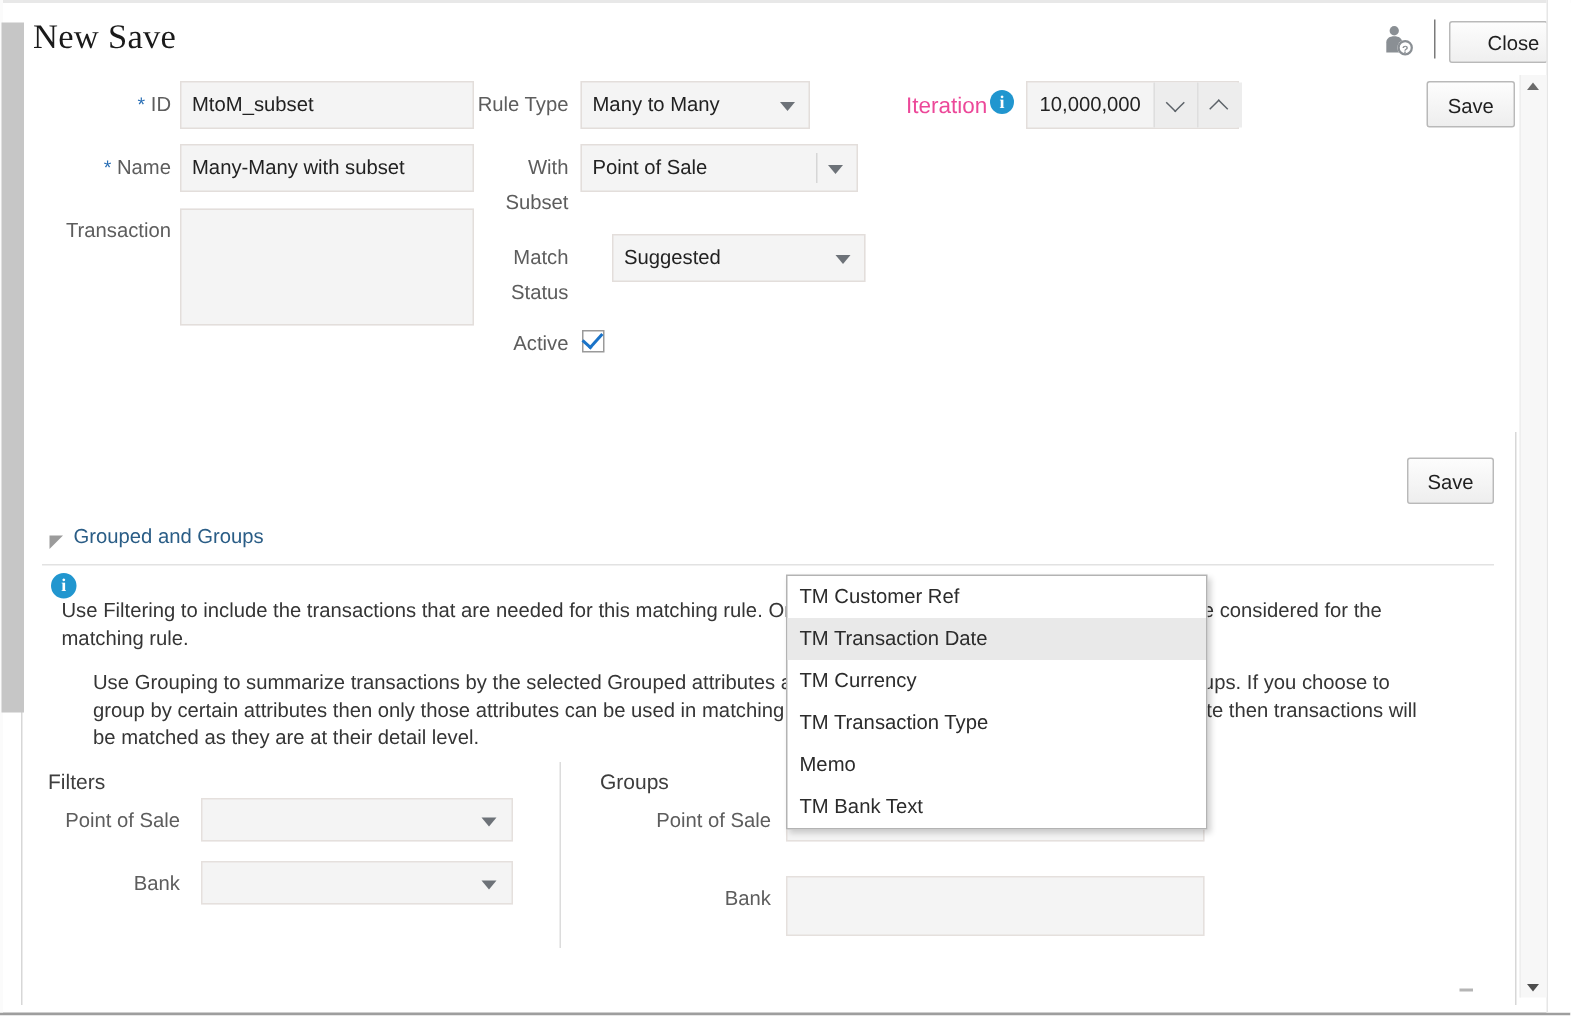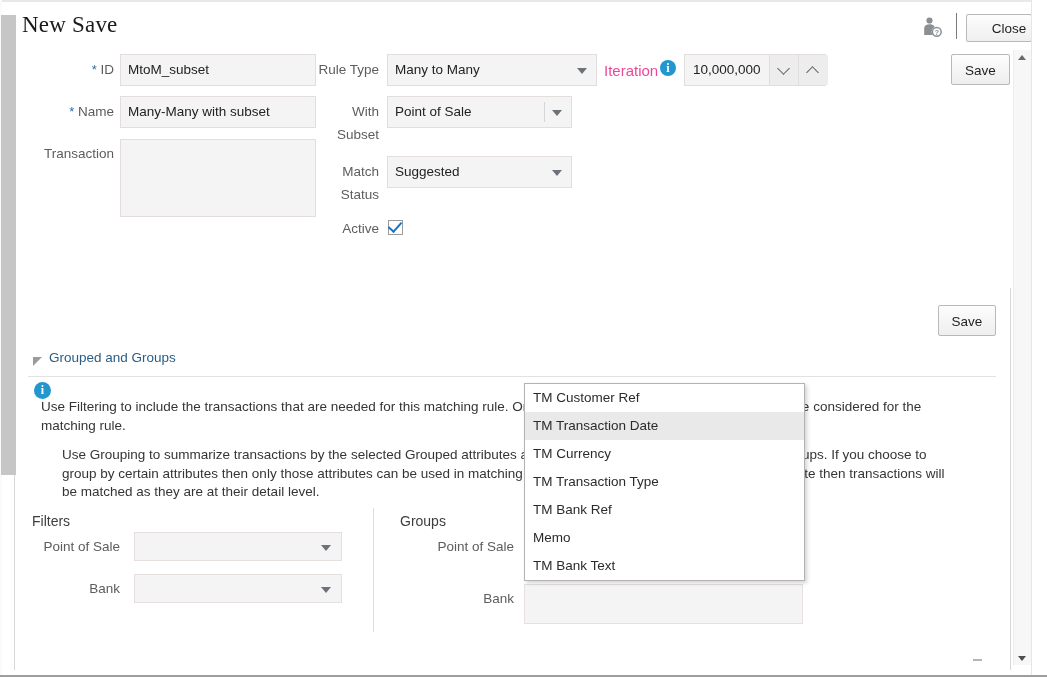--- a/index.html
+++ b/index.html
@@ -460,36 +460,36 @@
   <div class="flabel" style="left:40px; top:104px; width:74px;">
     <span class="req-star">*</span>
     <span>Name</span>
   </div>
   <div class="finput text" style="left:120px; top:96px; width:196px;">Many-Many with subset</div>
 
   <div class="flabel" style="left:20px; top:146px; width:94px;">Transaction</div>
   <div class="ftextarea" style="left:120px; top:139px; width:196px; height:78px;"></div>
 
   <div class="flabel" style="left:303px; top:62px; width:76px;">Rule Type</div>
-  <div class="fselect" style="left:387px; top:54px; width:210px;padding-left:48px;">
+  <div class="fselect" style="left:387px; top:54px; width:153px;padding-left:48px;">
     <span class="val">Many to Many</span>
     <span class="arrow"></span>
   </div>
 
   <div class="flabel" style="left:303px; top:104px; width:76px;">With</div>
   <div class="flabel" style="left:303px; top:127px; width:76px;">Subset</div>
   <div class="fselect" style="left:387px; top:96px; width:185px;">
     <span class="val">Point of Sale</span>
     <span class="sep"></span>
     <span class="arrow"></span>
   </div>
 
   <div class="flabel" style="left:303px; top:164px; width:76px;">Match</div>
   <div class="flabel" style="left:303px; top:187px; width:76px;">Status</div>
-  <div class="fselect" style="left:387px; top:156px; width:185px;">
+  <div class="fselect" style="left:408px; top:156px; width:169px;">
     <span class="val">Suggested</span>
     <span class="arrow"></span>
   </div>
 
   <div class="flabel" style="left:303px; top:221px; width:76px;">Active</div>
   <div id="active-checkbox">
     <span class="tick"></span>
   </div>
 
   <div id="iteration-label">Iteration</div>
@@ -542,21 +542,20 @@
   <div class="dd" style="left:524px; top:532px; width:279px;"></div>
 
   <div class="flabel" style="left:410px; top:591px; width:104px;">Bank</div>
   <div class="dd" style="left:524px; top:584px; width:279px; height:40px;"></div>
 
   <div id="attr-dropdown">
     <div class="ddopt">TM Customer Ref</div>
     <div class="ddopt sel">TM Transaction Date</div>
     <div class="ddopt">TM Currency</div>
     <div class="ddopt">TM Transaction Type</div>
-    <div class="ddopt">TM Bank Ref</div>
     <div class="ddopt">Memo</div>
     <div class="ddopt">TM Bank Text</div>
   </div>
 
   <div id="right-margin"></div>
   <div id="vscroll">
     <div class="btn up">
       <span class="tri"></span>
     </div>
     <div class="btn down">

